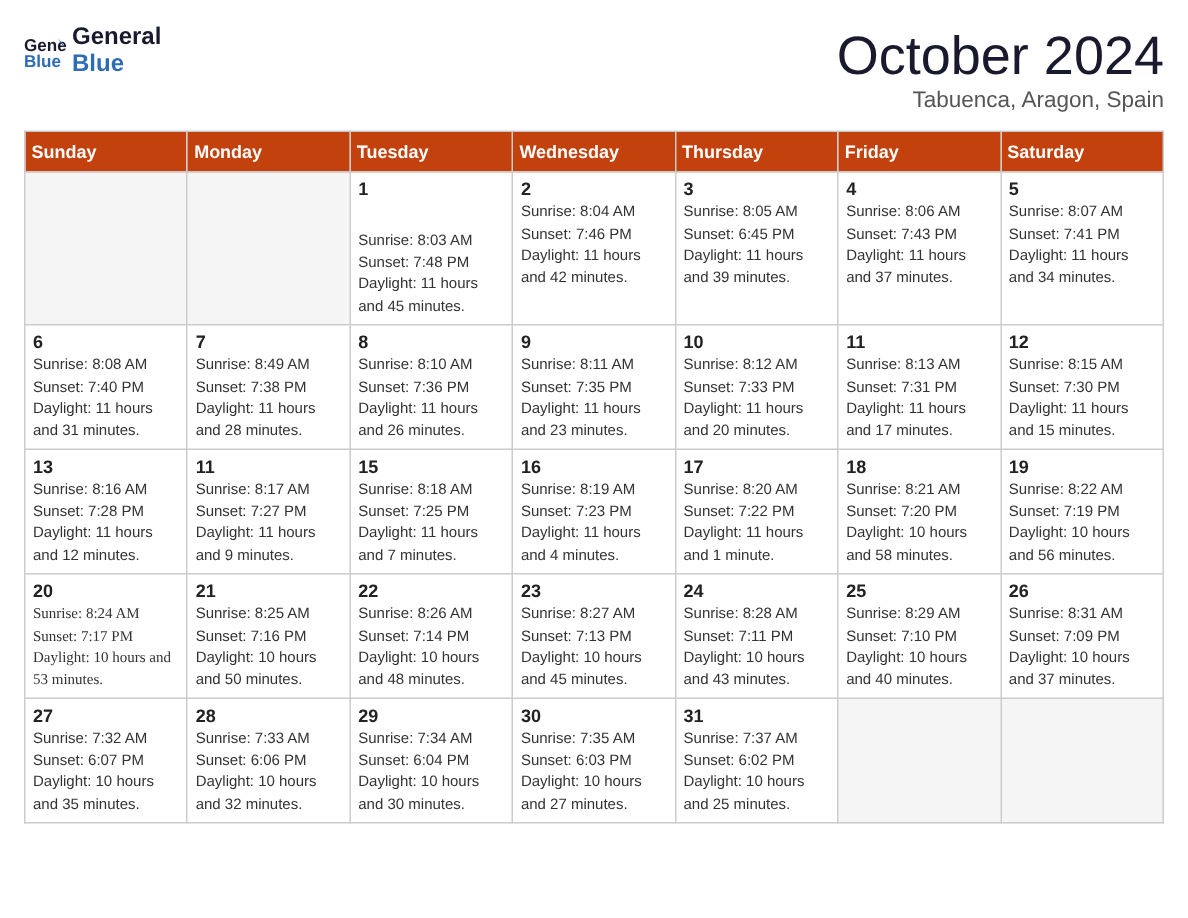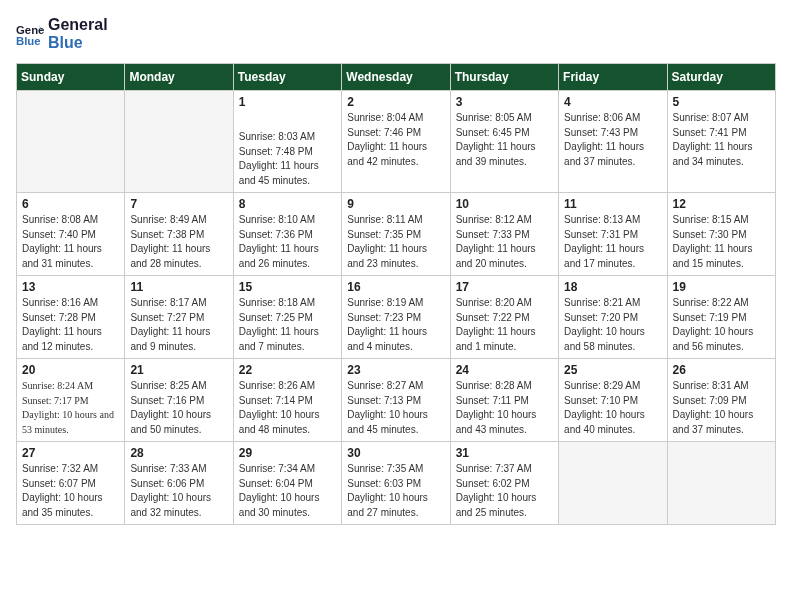--- a/index.html
+++ b/index.html
@@ -36,21 +36,21 @@
     .subtitle {
       font-size: 15px;
       color: #555;
     }
     table {
       width: 100%;
       border-collapse: collapse;
       table-layout: fixed;
     }
     th {
-      background-color: #14532d;
+      background-color: #c2410c;
       color: #fff;
       font-size: 12px;
       font-weight: bold;
       padding: 6px 4px;
       text-align: left;
       border: 1px solid #ccc;
     }
     td {
       border: 1px solid #ccc;
       vertical-align: top;
@@ -82,20 +82,24 @@
     <svg class="logo-icon" viewBox="0 0 32 32">
       <text x="0" y="16" font-size="13" font-weight="bold" fill="#1a1a2e">General</text>
       <text x="0" y="28" font-size="13" font-weight="bold" fill="#2e6db4">Blue</text>
       <polygon points="26,6 32,14 28,10" fill="#2e6db4"></polygon>
     </svg>
     <div style="display:flex;flex-direction:column;line-height:1.1;">
       <span style="font-size:16px;font-weight:bold;color:#1a1a2e;">General</span>
       <span style="font-size:16px;font-weight:bold;color:#2e6db4;">Blue</span>
     </div>
   </div>
+  <div class="title-block">
+    <div class="month-title">October 2024</div>
+    <div class="subtitle">Tabuenca, Aragon, Spain</div>
+  </div>
 </div>
 
 <table>
   <thead>
     <tr id="header-row">
         <th>Sunday</th>
         <th>Monday</th>
         <th>Tuesday</th>
         <th>Wednesday</th>
         <th>Thursday</th>

